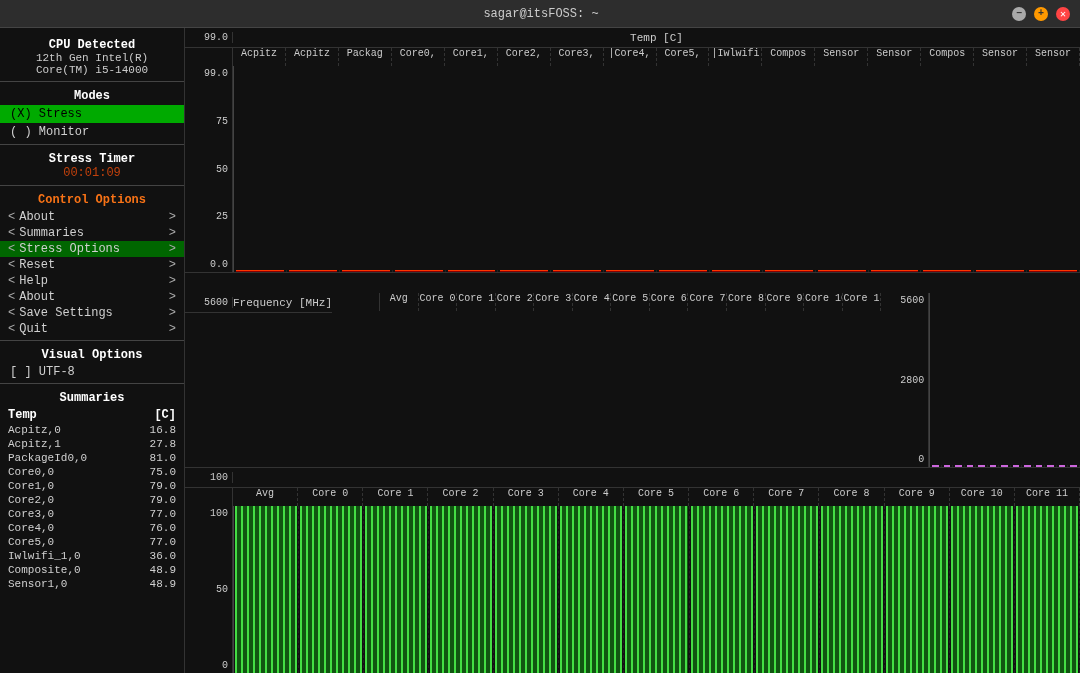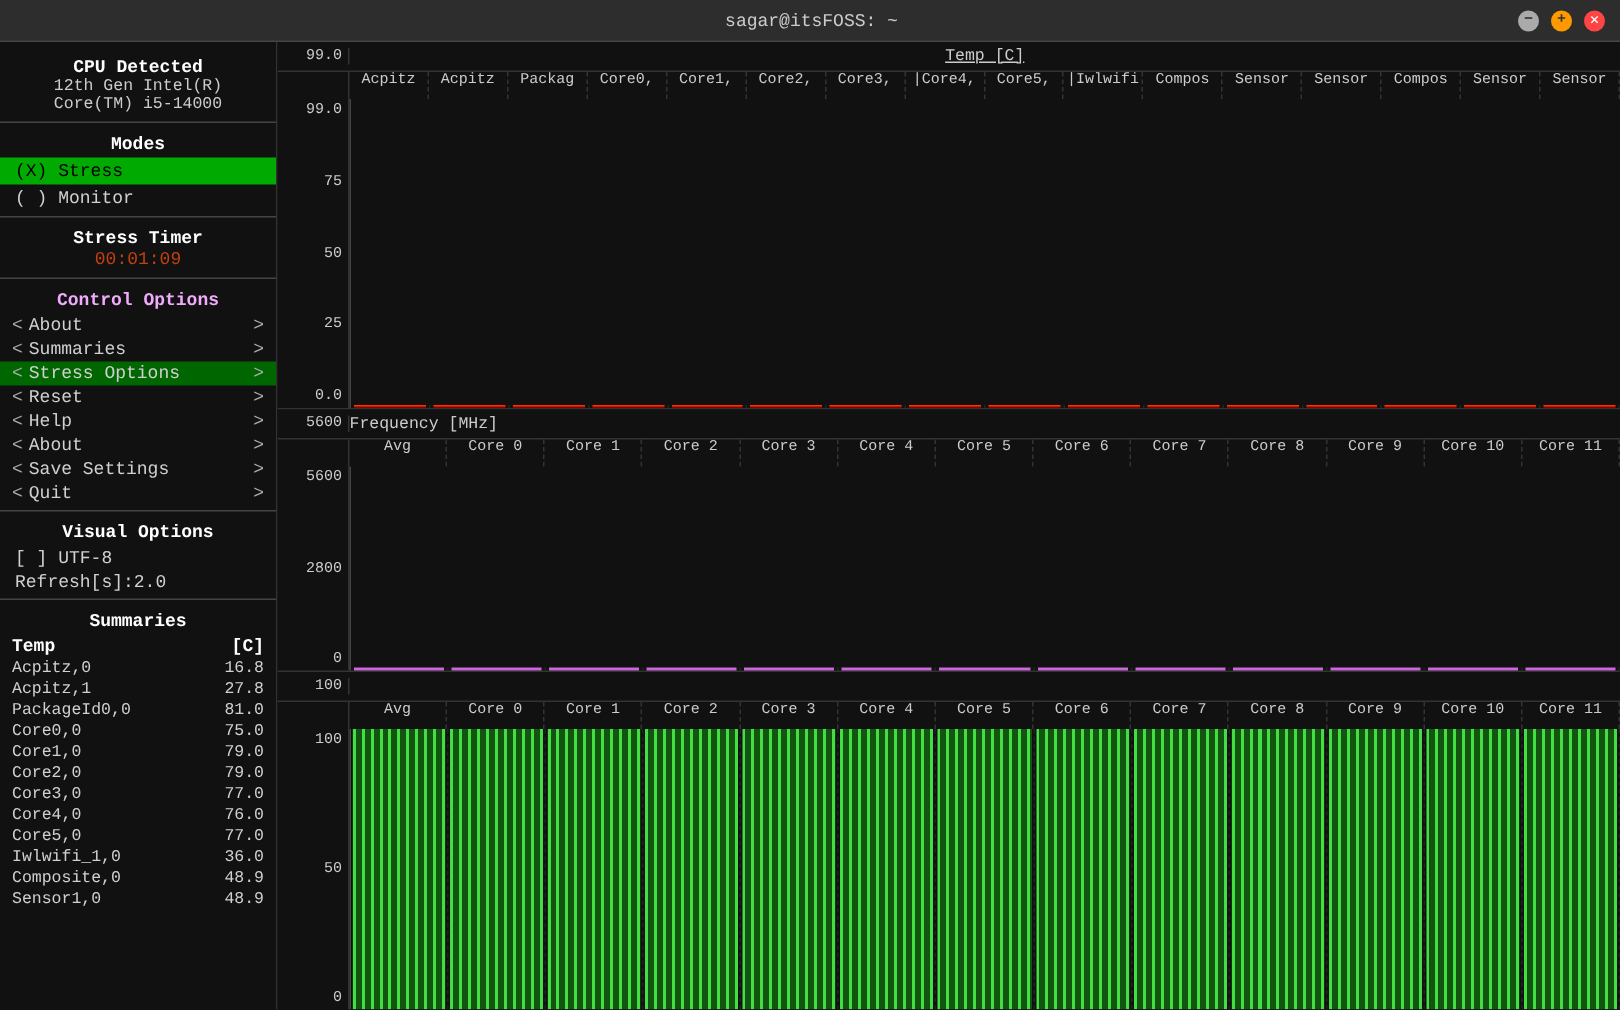--- a/index.html
+++ b/index.html
@@ -113,21 +113,21 @@
     .stress-timer .label {
       font-weight: bold;
       color: #fff;
     }
     .stress-timer .value {
       color: #c2410c;
     }
 
     .control-options-title {
       font-weight: bold;
-      color: #f0abfc;
+      color: #f97316;
       text-align: center;
       padding: 4px 0 2px 0;
     }
 
     .ctrl-item {
       display: flex;
       justify-content: space-between;
       padding: 1px 8px;
       cursor: pointer;
       color: #d0d0d0;
@@ -218,21 +218,20 @@
       text-align: right;
       padding-right: 4px;
       color: #ccc;
       font-size: 11px;
       border-right: 1px solid #333;
     }
 
     .chart-col-headers {
       display: flex;
       flex: 1;
-      text-decoration: underline;
     }
 
     .chart-y-axis {
       width: 48px;
       min-width: 48px;
       display: flex;
       flex-direction: column;
       justify-content: space-between;
       align-items: flex-end;
       padding: 2px 4px 2px 0;
@@ -317,21 +316,20 @@
         <div class="ctrl-item">
           <span class="arrow-l">&lt;</span>
           <span class="label-center">Quit</span>
           <span class="arrow-r">&gt;</span>
         </div>
       </div>
     <div class="divider-h"></div>
 
     <div class="visual-options-title">Visual Options</div>
     <div class="visual-item">[ ] UTF-8</div>
-    <div class="visual-item">Refresh[s]:2.0</div>
     <div class="divider-h"></div>
 
     <div class="summaries-title">Summaries</div>
     <div class="summary-header">
       <span>Temp</span>
       <span>[C]</span>
     </div>
     <div id="summary-rows">
 
     <div class="summary-row">
@@ -506,21 +504,21 @@
             </div>
             <div style="flex: 1 1 0%; display: flex; align-items: flex-end; border-right: 1px dashed rgb(34, 34, 34); padding: 0px 2px;">
               <div style="width: 100%; height: 50%; background: rgb(136, 0, 0); position: relative; min-height: 2px;">
                 <div style="width: 100%; height: 30%; background: rgb(255, 51, 0); position: absolute; top: 0px; left: 0px;"></div>
               </div>
             </div>
           </div>
       </div>
     </div>
 
-    <div id="freq-section" style="height:175px; display:flex; flex-direction:column; border-bottom:1px solid #333;">
+    <div id="freq-section" style="height:175px; display:flex; flex-direction:row; border-bottom:1px solid #333;margin-top:20px;">
       <div class="chart-header">
         <div class="chart-scale-label" style="font-size:10px; color:#ccc;">5600</div>
         <div style="flex:1; display:flex; align-items:center; justify-content:flex-start; color:#ccc; font-size:11px;">
           <span>Frequency [MHz]</span>
         </div>
       </div>
 
       <div style="display:flex; height:18px;">
         <div style="width:48px; min-width:48px; border-right:1px solid #333;"></div>
         <div id="freq-col-names" style="flex:1; display:flex;">

